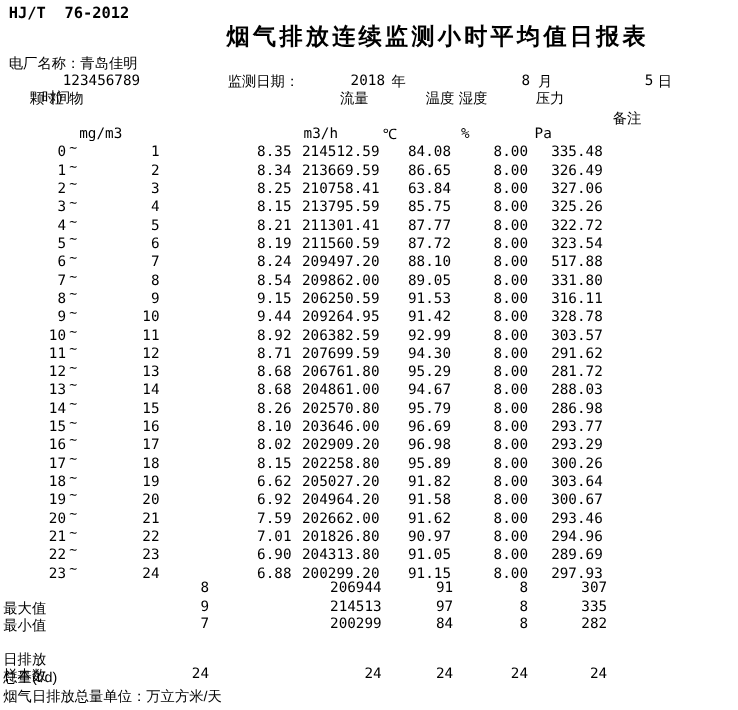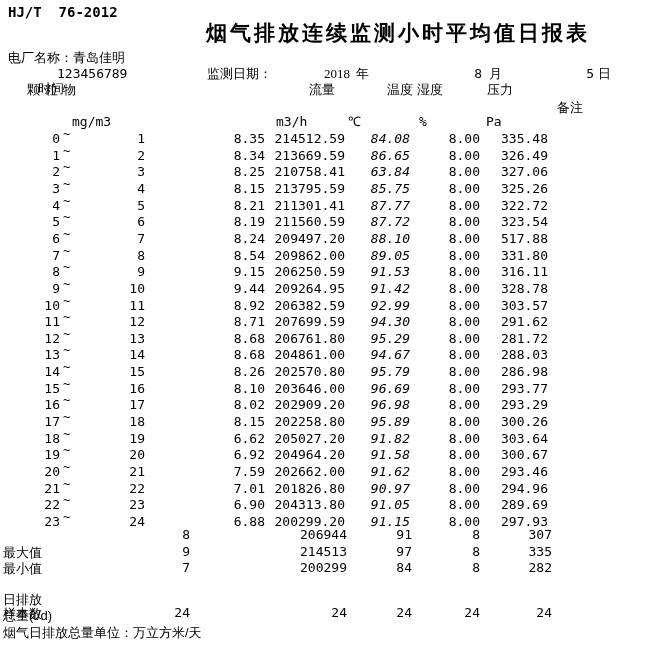--- a/index.html
+++ b/index.html
@@ -22,21 +22,21 @@
   .title {
     left: 206px; top: 19px;
     font-size: 21px; font-weight: bold;
     letter-spacing: 3px;
   }
   
   .plant-line { left: 8px; top: 49px; }
   .tick       { left: 8px; top: 60px; }
   .plant-code { left: 57px; top: 66px; }
   .date-label { left: 207px; top: 65px; }
-  .year-val   { left: 312px; top: 66px; width: 38px; text-align: right; font-family: Liberation Serif, serif; }
+  .year-val   { left: 312px; top: 66px; width: 38px; text-align: right; }
   .year-unit  { left: 356px; top: 65px; }
   .month-val  { left: 452px; top: 66px; width: 30px; text-align: right; }
   .month-unit { left: 489px; top: 65px; }
   .day-val    { left: 564px; top: 66px; width: 30px; text-align: right; }
   .day-unit   { left: 598px; top: 65px; }
   .pollutant  { left: 27px;  top: 81px; letter-spacing: 5px; }
   .flow-h     { left: 309px; top: 81px; }
   .temp-h     { left: 387px; top: 81px; font-family: Liberation Serif, serif; }
   .humid-h    { left: 417px; top: 81px; }
   .press-h    { left: 487px; top: 81px; }
@@ -49,21 +49,21 @@
   .u-press { left: 486px; top: 114px; }
   
   .row { position: absolute; left: 0; width: 671px; height: 17px; }
   .cell { position: absolute; top: 0; font-size: 13px;
           font-family: "DejaVu Sans Mono", monospace; text-align: right; }
   .c-from  { left: 30px;  width: 30px; }
   .c-tilde { left: 63px;  width: 14px; top: -4px; text-align: left; font-size: 12px; }
   .c-to    { left: 105px; width: 40px; }
   .c-dust  { left: 193px; width: 72px; }
   .c-flow  { left: 263px; width: 82px; }
-  .c-temp  { left: 348px; width: 62px; font-style: italic; }
+  .c-temp  { left: 348px; width: 62px; }
   .c-humid { left: 418px; width: 62px; }
   .c-press { left: 476px; width: 72px; }
   
   .s-label { left: 3px; width: 120px; text-align: left;
              font-family: "Liberation Sans", sans-serif; }
   .s-v0 { left: 120px; width: 70px; }
   .s-v1 { left: 265px; width: 82px; }
   .s-v2 { left: 350px; width: 62px; }
   .s-v3 { left: 418px; width: 62px; }
   .s-v4 { left: 480px; width: 72px; }

